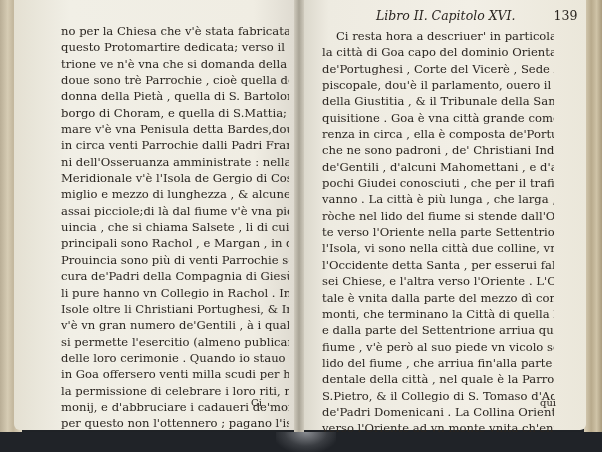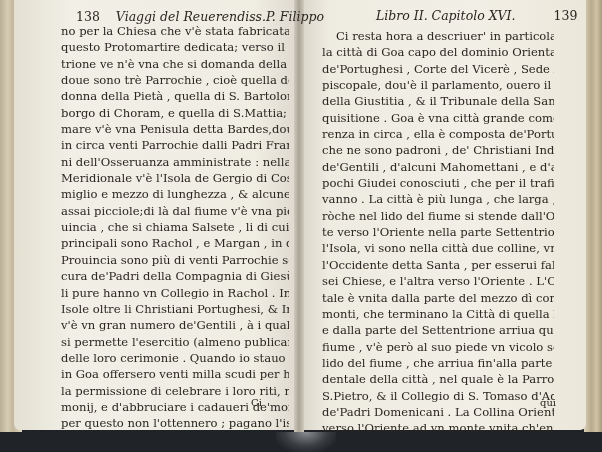--- a/index.html
+++ b/index.html
@@ -24,24 +24,20 @@
 <body>
 
 <div class="book">
   <div class="edge-left"></div>
   <div class="edge-right"></div>
 
   <div class="page page-left"></div>
   <div class="page page-right"></div>
   <div class="gutter"></div>
 
-  <div class="header" style="left:76px;top:9px;">
-    <span class="num">138</span>
-    <span class="title" style="margin-left:12px;">Viaggi del Reuerendiss.P. Filippo</span>
-  </div>
 
   <div class="text" id="left-text" style="left:61px;top:23px;width:228px;">
       <span class="line">no per la Chiesa che v'è stata fabricata , &amp; a</span>
       <span class="line">questo Protomartire dedicata; verso il Setten-</span>
       <span class="line">trione ve n'è vna che si domanda della Pietà ,</span>
       <span class="line">doue sono trè Parrochie , cioè quella della Ma-</span>
       <span class="line">donna della Pietà , quella di S. Bartolomeo nel</span>
       <span class="line">borgo di Choram, e quella di S.Mattia; vicin'al</span>
       <span class="line">mare v'è vna Penisula detta Bardes,doue sono</span>
       <span class="line">in circa venti Parrochie dalli Padri Francesca-</span>

